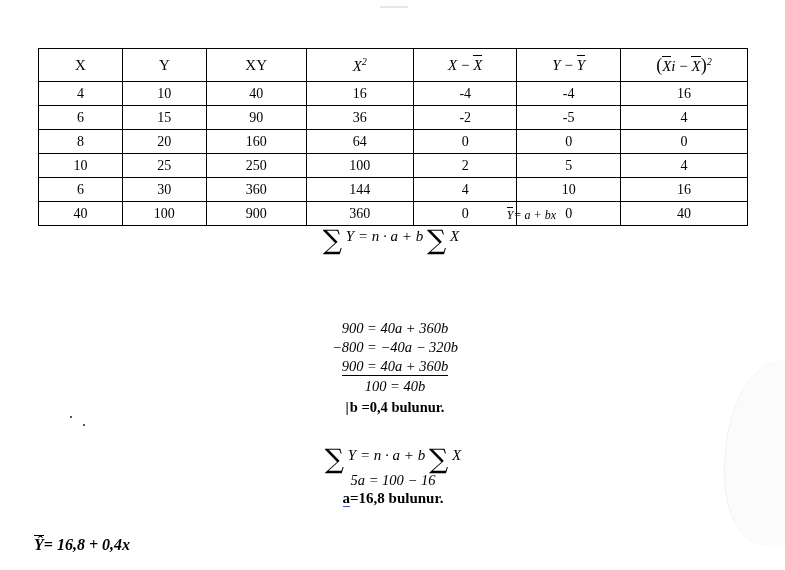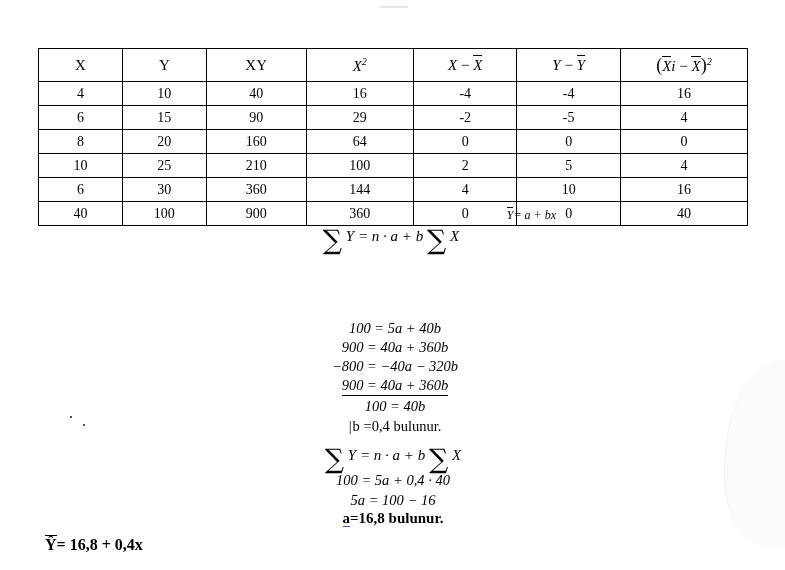--- a/index.html
+++ b/index.html
@@ -125,44 +125,45 @@
 
   #solve-group { left: 250px; top: 318px; width: 290px; font-size: 14.5px; }
   #solve-group .sline { margin-top: 1px; white-space: nowrap; }
   #solve-group .underlined {
     display: inline-block;
     border-bottom: 1px solid #000;
     padding-bottom: 0px;
   }
   #solve-group .bline {
     margin-top: 2px;
-    font-weight: normal;
+    font-weight: bold;
     font-family: "Liberation Serif", serif;
   }
   #solve-group .bar-pipe {
     display: inline-block;
     margin-right: 1px;
   }
 
   #second-group { left: 238px; top: 446px; width: 310px; font-size: 15px; }
   #second-group .sline { margin-top: 2px; white-space: nowrap; font-size: 14.5px; }
   #second-group .bline {
     margin-top: 0;
     font-weight: bold;
   }
   #second-group .underline-a {
     border-bottom: 1px solid #3b53c6;
   }
 
   #final-eq {
     position: absolute;
-    left: 45px;
+    left: 34px;
     top: 536px;
     font-size: 16px;
     font-weight: bold;
+    font-style: italic;
   }
 </style>
 </head>
 <body>
 
 <div class="page">
 
   <div class="top-mark"></div>
   <div class="right-artifact"></div>
   <div class="dot-a"></div>
@@ -187,38 +188,38 @@
         <td>40</td>
         <td>16</td>
         <td>-4</td>
         <td>-4</td>
         <td>16</td>
       </tr>
       <tr>
         <td>6</td>
         <td>15</td>
         <td>90</td>
-        <td>29</td>
+        <td>36</td>
         <td>-2</td>
         <td>-5</td>
         <td>4</td>
       </tr>
       <tr>
         <td>8</td>
         <td>20</td>
         <td>160</td>
         <td>64</td>
         <td>0</td>
         <td>0</td>
         <td>0</td>
       </tr>
       <tr>
         <td>10</td>
         <td>25</td>
-        <td>210</td>
+        <td>250</td>
         <td>100</td>
         <td>2</td>
         <td>5</td>
         <td>4</td>
       </tr>
       <tr>
         <td>6</td>
         <td>30</td>
         <td>360</td>
         <td>144</td>
@@ -244,40 +245,38 @@
     </div>
     <div class="eq-line l2">
       <span class="sum">∑</span>
       <span class="mathi">Y = n · a + b</span>
       <span class="sum">∑</span>
       <span class="mathi">X</span>
     </div>
   </div>
 
   <div class="eq-block" id="solve-group">
-    <div class="sline mathi">100 = 5a + 40b</div>
     <div class="sline mathi">900 = 40a + 360b</div>
     <div class="sline mathi">−800 = −40a − 320b</div>
     <div class="sline">
       <span class="underlined mathi">900 = 40a + 360b</span>
     </div>
     <div class="sline mathi">100 = 40b</div>
     <div class="bline">
       <span class="bar-pipe">|</span><span>b =0,4 bulunur.</span>
     </div>
   </div>
 
   <div class="eq-block" id="second-group">
     <div class="eq-line">
       <span class="sum">∑</span>
       <span class="mathi">Y = n · a + b</span>
       <span class="sum">∑</span>
       <span class="mathi">X</span>
     </div>
-    <div class="sline mathi">100 = 5a + 0,4 · 40</div>
     <div class="sline mathi">5a = 100 − 16</div>
     <div class="bline">
       <span class="underline-a">a</span><span>=16,8 bulunur.</span>
     </div>
   </div>
 
   <div id="final-eq">
     <span class="bar-wrap">Ŷ</span><span>= 16,8 + 0,4x</span>
   </div>
 

